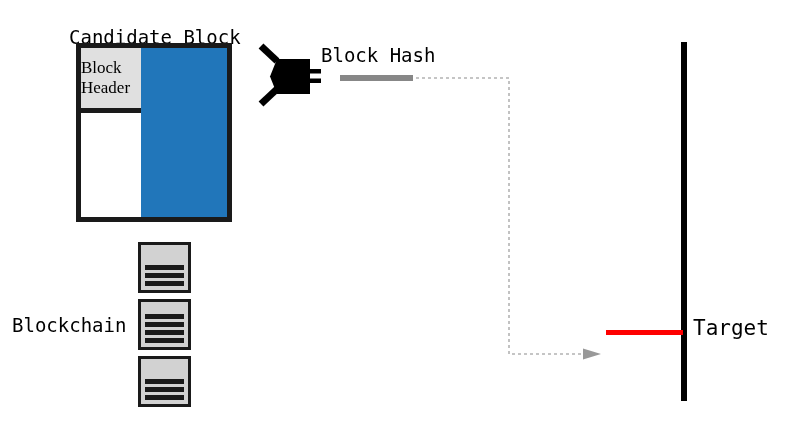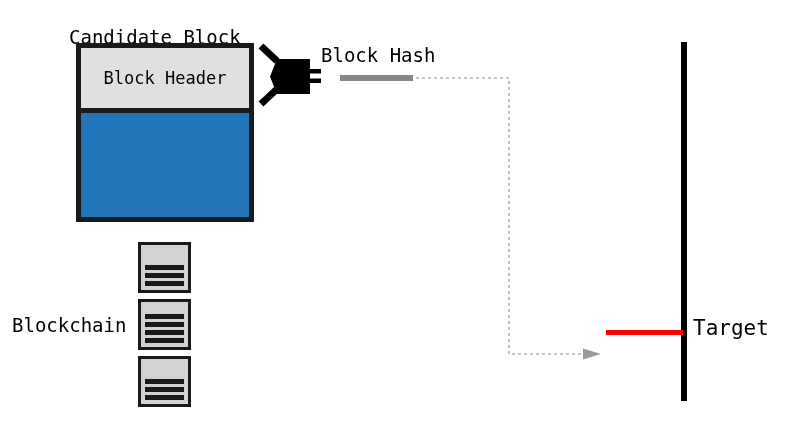--- a/index.html
+++ b/index.html
@@ -5,23 +5,23 @@
   html,body{margin:0;padding:0;background:#ffffff;}
   .canvas{
     position:relative;width:790px;height:427px;background:#fff;overflow:hidden;
     font-family:"DejaVu Sans Mono","Liberation Mono",monospace;color:#000;
   }
   .label{position:absolute;white-space:nowrap;line-height:1.1;}
 
   
   .candidate-title{left:69px;top:11px;font-size:19px;margin-top:16px;}
   .candidate-block{
-    position:absolute;left:76px;top:43px;width:178px;height:179px;
+    position:absolute;left:76px;top:43px;width:156px;height:179px;
     border:5px solid var(--outline-black,#1a1a1a);box-sizing:border-box;
-    display:flex;flex-direction:column;
+    display:flex;flex-direction:row;font-family:Liberation Serif, serif;
   }
   .cb-header{
     height:60px;flex:0 0 60px;background:var(--header-gray,#e0e0e0);
     border-bottom:5px solid var(--outline-black,#1a1a1a);
     display:flex;align-items:center;justify-content:center;font-size:17px;
   }
   .cb-body{flex:1 1 auto;background:var(--block-blue,#2176ba);}
 
   
   .hash-icon{position:absolute;left:253px;top:38px;width:70px;height:74px;}

